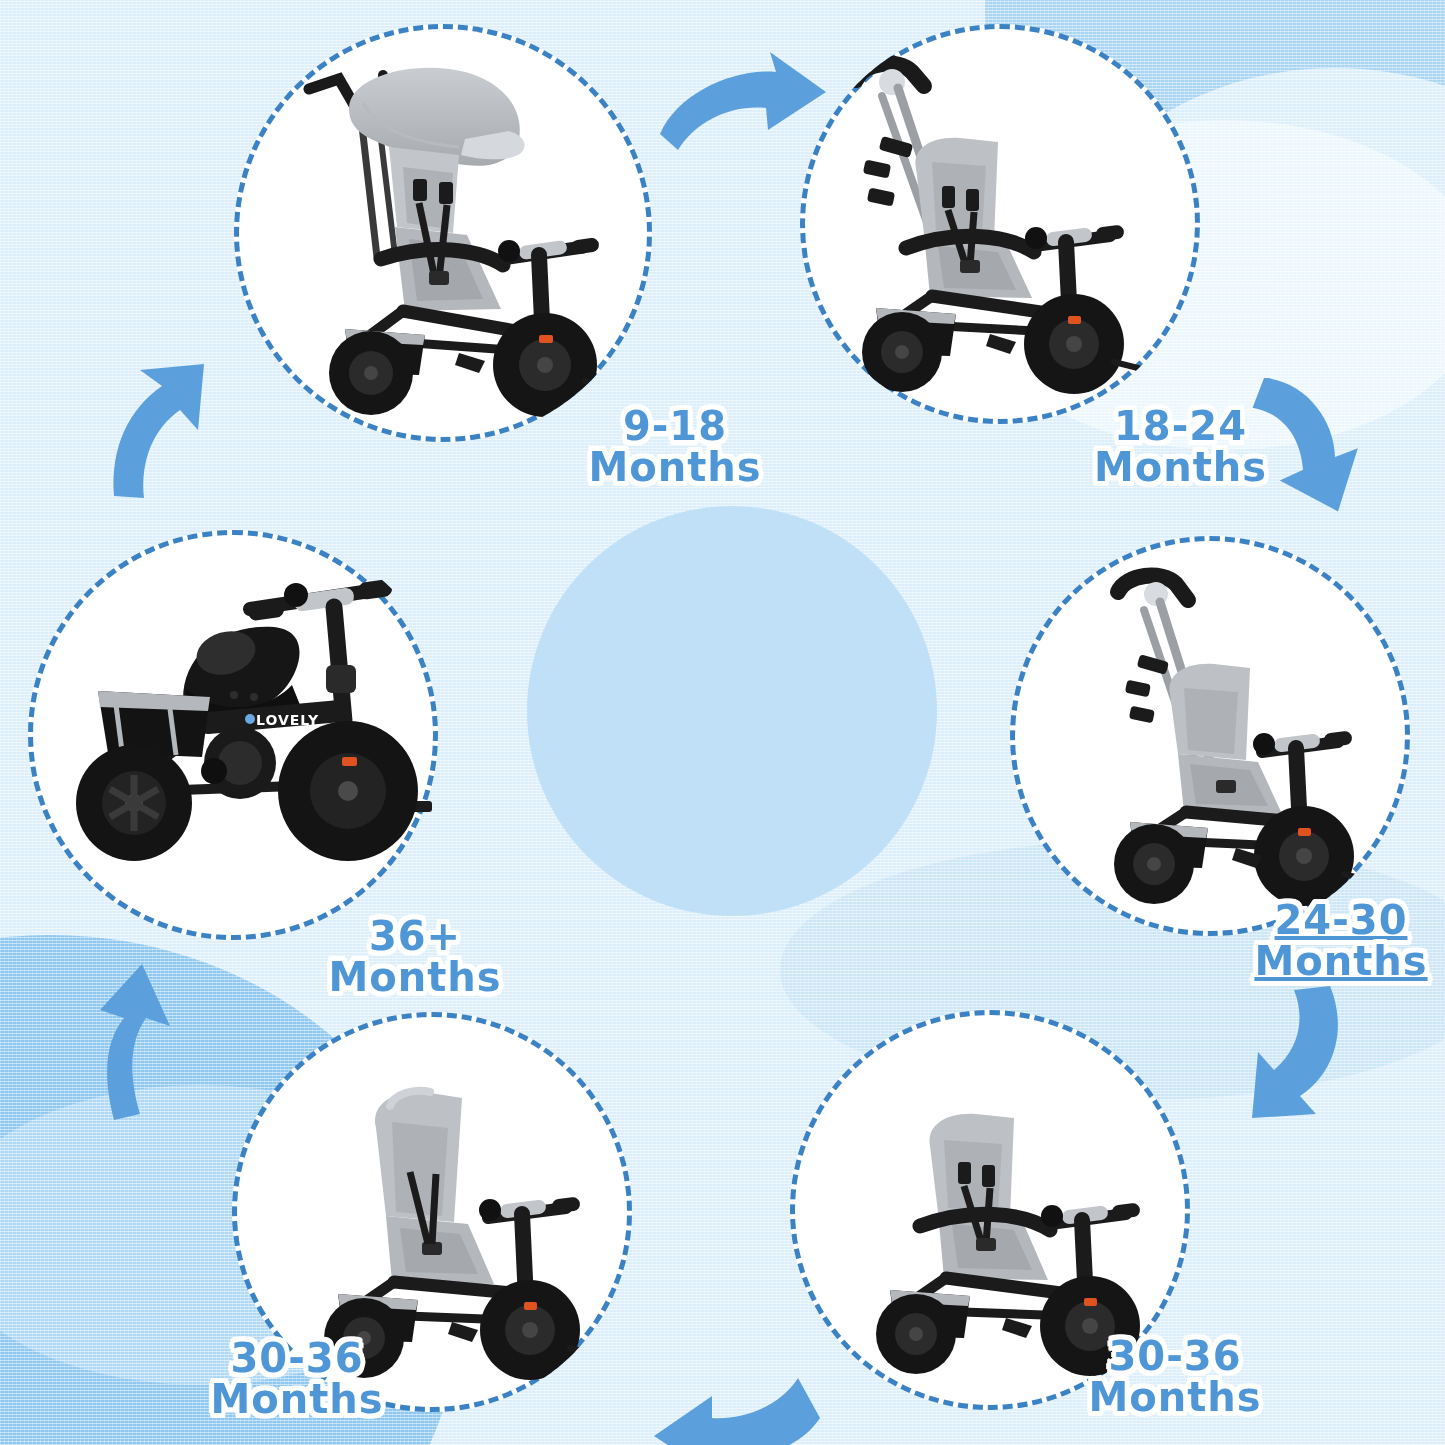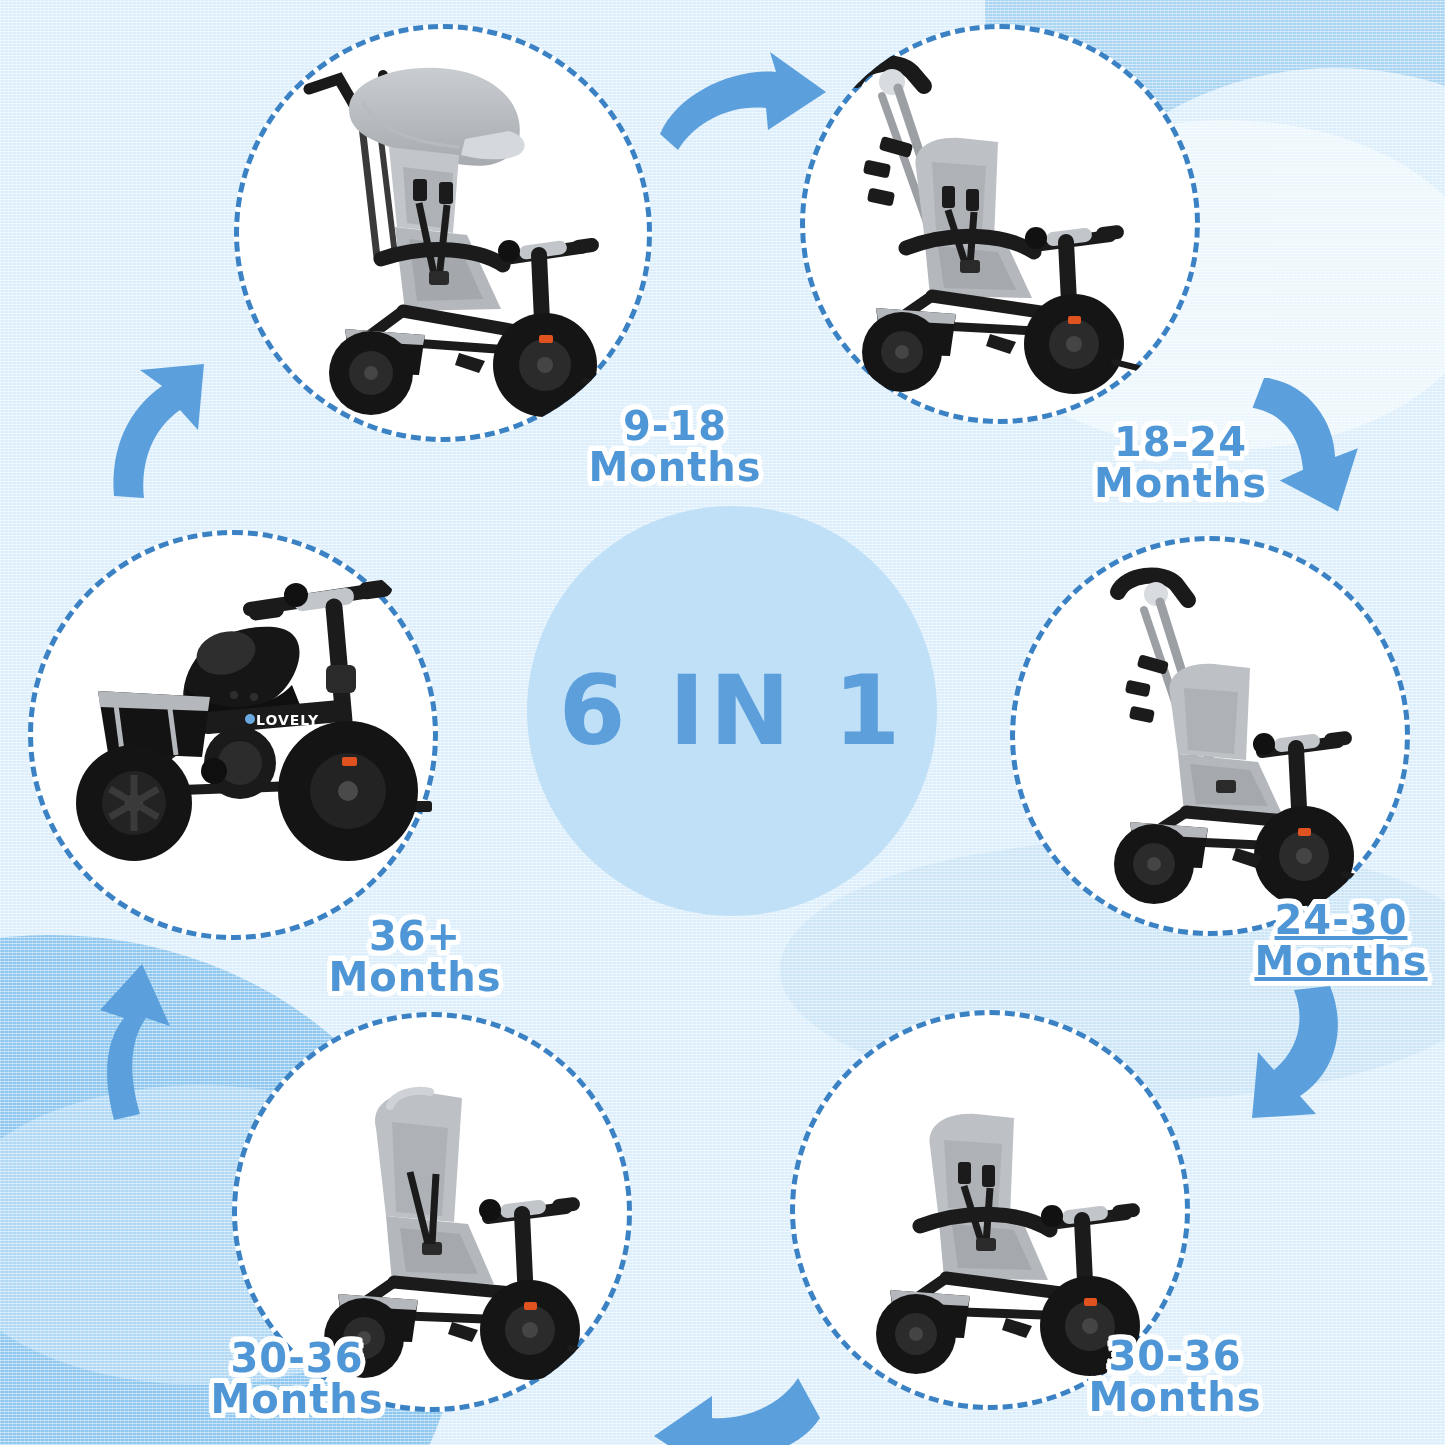--- a/index.html
+++ b/index.html
@@ -97,21 +97,20 @@
   <div class="blob-soft blob-soft-tr"></div>
 
   <div class="blob blob-bl"></div>
   <div class="blob blob-bl-2"></div>
   <div class="blob-soft blob-soft-bl"></div>
   <div class="blob-soft blob-soft-mid"></div>
 
   <div class="bg-texture"></div>
 
   <div class="center-disc"></div>
-  <div class="center-title">6 IN 1</div>
 
   <div class="arrow" style="left:648px;top:46px;">
     <svg width="190" height="140" viewBox="0 0 190 140" xmlns="http://www.w3.org/2000/svg">
       <path d="M12 88 C30 46 88 22 128 26 L122 6 L178 46 L120 84 L118 62 C86 58 48 74 30 104 Z" fill="#5ba0dc"></path>
     </svg>
   </div>
 
   <div class="arrow" style="left:1236px;top:378px;">
     <svg width="170" height="180" viewBox="0 0 170 180" xmlns="http://www.w3.org/2000/svg">
       <path d="M8 16 C50 10 86 40 96 76 L116 62 L112 128 L48 112 L68 96 C58 66 36 46 4 48 Z" fill="#5ba0dc" transform="rotate(14 85 90)"></path>
@@ -252,21 +251,21 @@
         <circle cx="82" cy="308" r="21" fill="#2b2b2b"></circle>
         <circle cx="82" cy="308" r="7" fill="#454545"></circle>
         <circle cx="254" cy="300" r="50" fill="#151515"></circle>
         <circle cx="254" cy="300" r="25" fill="#2b2b2b"></circle>
         <circle cx="254" cy="300" r="8" fill="#454545"></circle>
         <rect x="248" y="272" width="13" height="8" rx="2" fill="#e0521f"></rect>
         <path d="M170 290 L196 298 L190 310 L166 302 Z" fill="#1b1b1b"></path>
         <path d="M294 318 L318 324" stroke="#1b1b1b" stroke-width="6" stroke-linecap="round"></path>
       </svg>
     </div>
-    <div class="label" style="left:1058px;top:406px;width:245px;margin-top:16px;">
+    <div class="label" style="left:1058px;top:406px;width:245px;">
       <span>18-24</span>
       <span class="l2">Months</span>
     </div>
   </div>
 
   <div class="node">
     <div class="circle" style="left:1010px;top:536px;width:400px;height:400px;"></div>
     <div class="photo" style="left:1010px;top:536px;width:400px;height:400px;">
       <svg class="trike" width="360" height="360" viewBox="0 0 360 360" xmlns="http://www.w3.org/2000/svg">
 

